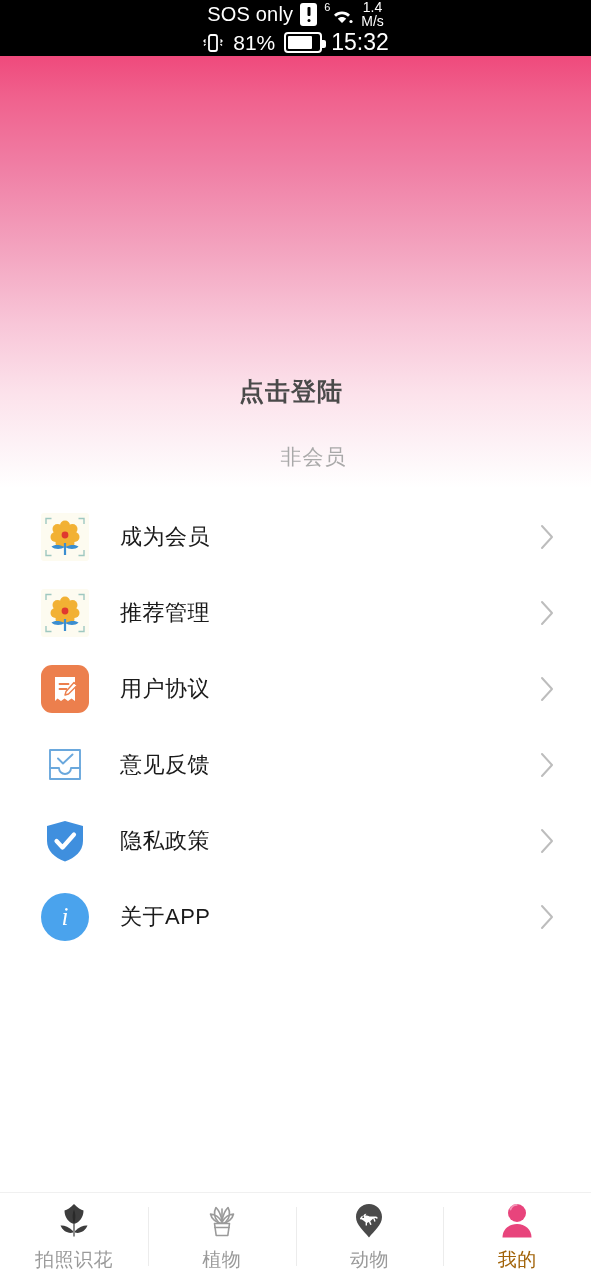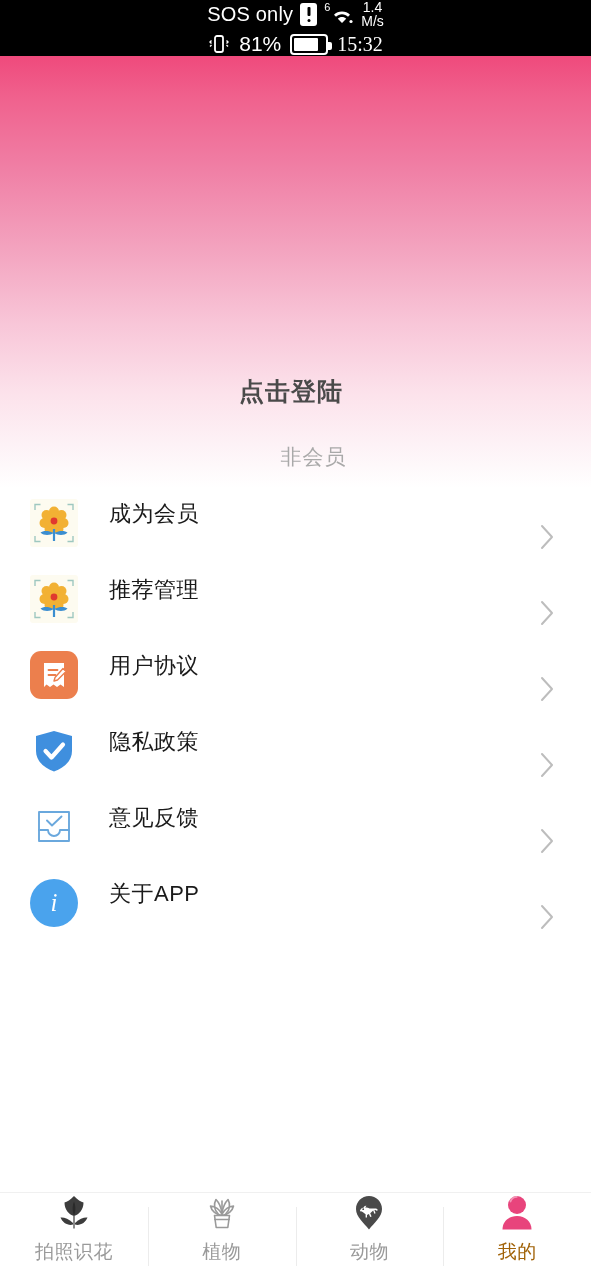--- a/index.html
+++ b/index.html
@@ -44,21 +44,21 @@
   .sb-batt-pct{ font-size:21px; }
   .sb-batt{
     width:38px; height:21px; border:2px solid #fff; border-radius:4px;
     position:relative; display:flex; align-items:center; padding:2px;
   }
   .sb-batt::after{
     content:""; position:absolute; right:-6px; top:6px; width:4px; height:8px;
     background:#fff; border-radius:0 2px 2px 0;
   }
   .sb-batt i{ display:block; width:78%; height:100%; background:#fff; border-radius:1px; }
-  .sb-clock{ font-size:20px;font-family:Liberation Serif, serif; }
+  .sb-clock{ font-size:23px; }
 
   
   .header{
     position:absolute; left:0; top:56px; width:591px; height:432px;
     background:linear-gradient(180deg,
       #ef4a7c 0%,
       #f0628e 10%,
       #f07fa5 26%,
       #f3a2be 44%,
       #f8c6d8 62%,
@@ -73,22 +73,22 @@
   .member-status{
     position:absolute; left:0; top:387px; width:591px; text-align:center;
     font-size:21px; color:#a9a9a9; letter-spacing:1px;padding-left:36px;
   }
 
   
   .menu{
     position:absolute; left:0; top:499px; width:591px; background:transparent;
   }
   .menu-item{
-    position:relative; height:76px; display:flex; 
-    padding:0 30px 0 30px; background:transparent;
+    position:relative; height:76px; display:flex; align-items:center;
+    padding:0 30px 0 30px; background:transparent;margin-left:11px;
   }
   .mi-icon{ width:48px; height:48px; flex:0 0 auto; position:relative; }
   .mi-label{
     margin-left:31px; font-size:22px; color:#1a1a1a; letter-spacing:0.5px;
   }
   .mi-arrow{
     position:absolute; right:36px; top:50%; transform:translateY(-50%);
     width:16px; height:28px;
   }
   .mi-arrow svg{ display:block; }
@@ -113,21 +113,21 @@
     color:#fff; font-size:25px; font-family:"Liberation Serif",serif; font-style:italic;
   }
 
   
   .tabbar{
     position:absolute; left:0; bottom:0; width:591px; height:88px;
     background:#fff; display:flex; border-top:1px solid #f0f0f0;
   }
   .tab{
     flex:1 1 0; position:relative; display:flex; flex-direction:column;
-    align-items:center; justify-content:flex-start; gap:6px;
+    align-items:center; justify-content:center; gap:6px;
   }
   .tab + .tab::before{
     content:""; position:absolute; left:0; top:14px; bottom:14px;
     width:1px; background:#ececec;
   }
   .tab-icon{ width:42px; height:40px; position:relative; }
   .tab-icon svg{ position:absolute; left:0; top:0; }
   .tab-label{ font-size:19px; color:#9a9a9a; letter-spacing:0.5px; }
   .tab.active .tab-label{ color:#a16207; }
 </style>
@@ -255,45 +255,45 @@
       </span>
       <span class="mi-label">用户协议</span>
       <span class="mi-arrow">
         <svg width="16" height="28" viewBox="0 0 16 28">
             <path d="M3 3 L13 14 L3 25" fill="none" stroke="#bdbdbd" stroke-width="2" stroke-linecap="round" stroke-linejoin="round"></path>
           </svg>
       </span>
     </div>
 
     <div class="menu-item">
-      <span class="mi-icon ic-shield">
-        <svg width="48" height="48" viewBox="0 0 48 48">
-          <path d="M24 4 L42 9 V24 C42 34 34 41 24 44.5 C14 41 6 34 6 24 V9 Z" fill="#3f8fde"></path>
-          <path d="M15.5 24 L21.5 30.5 L33 17.5" fill="none" stroke="#fff" stroke-width="4.2" stroke-linecap="round" stroke-linejoin="round"></path>
-        </svg>
-      </span>
-      <span class="mi-label">隐私政策</span>
-      <span class="mi-arrow">
-        <svg width="16" height="28" viewBox="0 0 16 28">
-            <path d="M3 3 L13 14 L3 25" fill="none" stroke="#bdbdbd" stroke-width="2" stroke-linecap="round" stroke-linejoin="round"></path>
-          </svg>
-      </span>
-    </div>
-
-    <div class="menu-item">
       <span class="mi-icon ic-feedback">
         <svg width="48" height="48" viewBox="0 0 48 48">
           <g fill="none" stroke="#6aa8dd" stroke-width="1.9" stroke-linejoin="round" stroke-linecap="round">
             <path d="M9 9 H39 V27 H30 C30 30.3 27.3 33 24 33 C20.7 33 18 30.3 18 27 H9 Z"></path>
             <path d="M9 27 V38 H39 V27"></path>
             <path d="M17 17.5 L22 22.5 L31.5 13.5"></path>
           </g>
         </svg>
       </span>
       <span class="mi-label">意见反馈</span>
+      <span class="mi-arrow">
+        <svg width="16" height="28" viewBox="0 0 16 28">
+            <path d="M3 3 L13 14 L3 25" fill="none" stroke="#bdbdbd" stroke-width="2" stroke-linecap="round" stroke-linejoin="round"></path>
+          </svg>
+      </span>
+    </div>
+
+    <div class="menu-item">
+      <span class="mi-icon ic-shield">
+        <svg width="48" height="48" viewBox="0 0 48 48">
+          <path d="M24 4 L42 9 V24 C42 34 34 41 24 44.5 C14 41 6 34 6 24 V9 Z" fill="#3f8fde"></path>
+          <path d="M15.5 24 L21.5 30.5 L33 17.5" fill="none" stroke="#fff" stroke-width="4.2" stroke-linecap="round" stroke-linejoin="round"></path>
+        </svg>
+      </span>
+      <span class="mi-label">隐私政策</span>
       <span class="mi-arrow">
         <svg width="16" height="28" viewBox="0 0 16 28">
             <path d="M3 3 L13 14 L3 25" fill="none" stroke="#bdbdbd" stroke-width="2" stroke-linecap="round" stroke-linejoin="round"></path>
           </svg>
       </span>
     </div>
 
     <div class="menu-item">
       <span class="mi-icon ic-about">
           <span>i</span>

